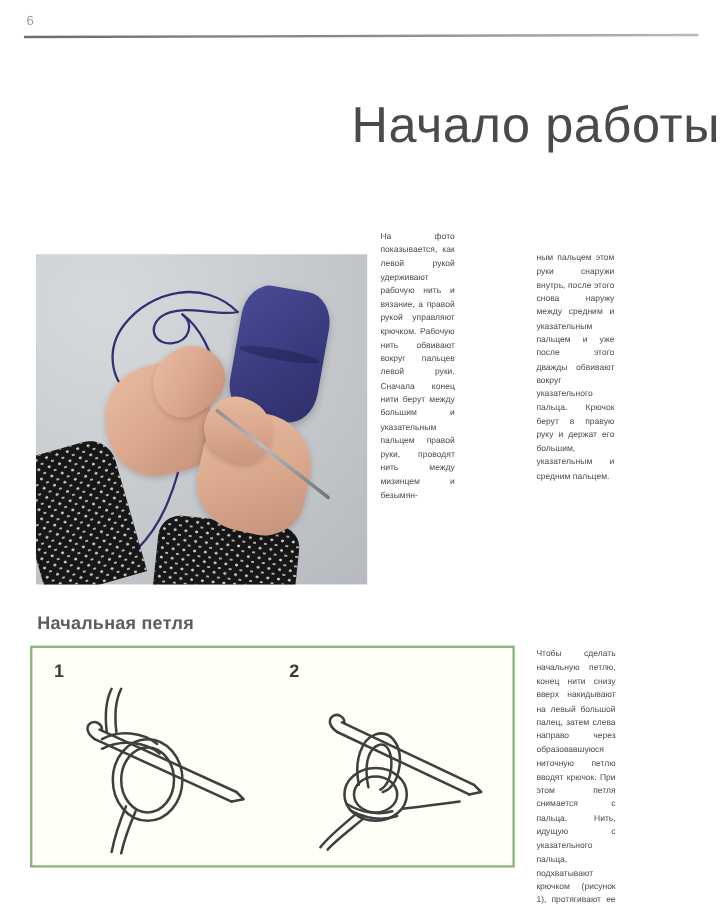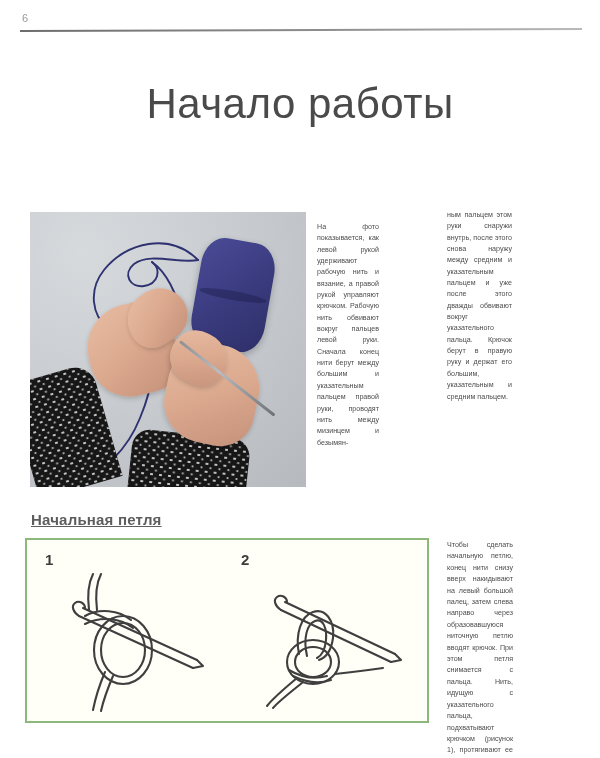--- a/index.html
+++ b/index.html
@@ -33,21 +33,21 @@
     height: 2px;
     background: linear-gradient(to right, #6d6d6d 0%, #8e8e8e 55%, #b9b9b9 100%);
     transform: rotate(-0.18deg);
   }
 
   .page-title {
     position: absolute;
     left: 0;
     top: 52px;
     width: 600px;
-    text-align: center;
+    text-align: right;
     font-size: 42px;
     font-weight: 400;
     color: #4a4a4a;
     letter-spacing: 0.5px;
   }
 
   
   .photo {
     position: absolute;
     left: 30px;
@@ -176,32 +176,31 @@
 
   
   .text-col {
     position: absolute;
     font-size: 7.1px;
     line-height: 11.35px;
     color: #4c4c4c;
     text-align: justify;
     letter-spacing: 0.02px;
   }
-  .col-1 { left: 317px; top: 222px; width: 62px; }
+  .col-1 { left: 317px; top: 192px; width: 62px; }
   .col-2 { left: 447px; top: 210px; width: 65px; }
 
   
   .section-heading {
     position: absolute;
     left: 31px;
     top: 499px;
     font-size: 15px;
     color: #5d5d5d;
     letter-spacing: 0.2px;
-    text-decoration: underline;
   }
 
   
   .figure-box {
     position: absolute;
     left: 25px;
     top: 538px;
     width: 404px;
     height: 185px;
     border: 2px solid #8cb87c;

